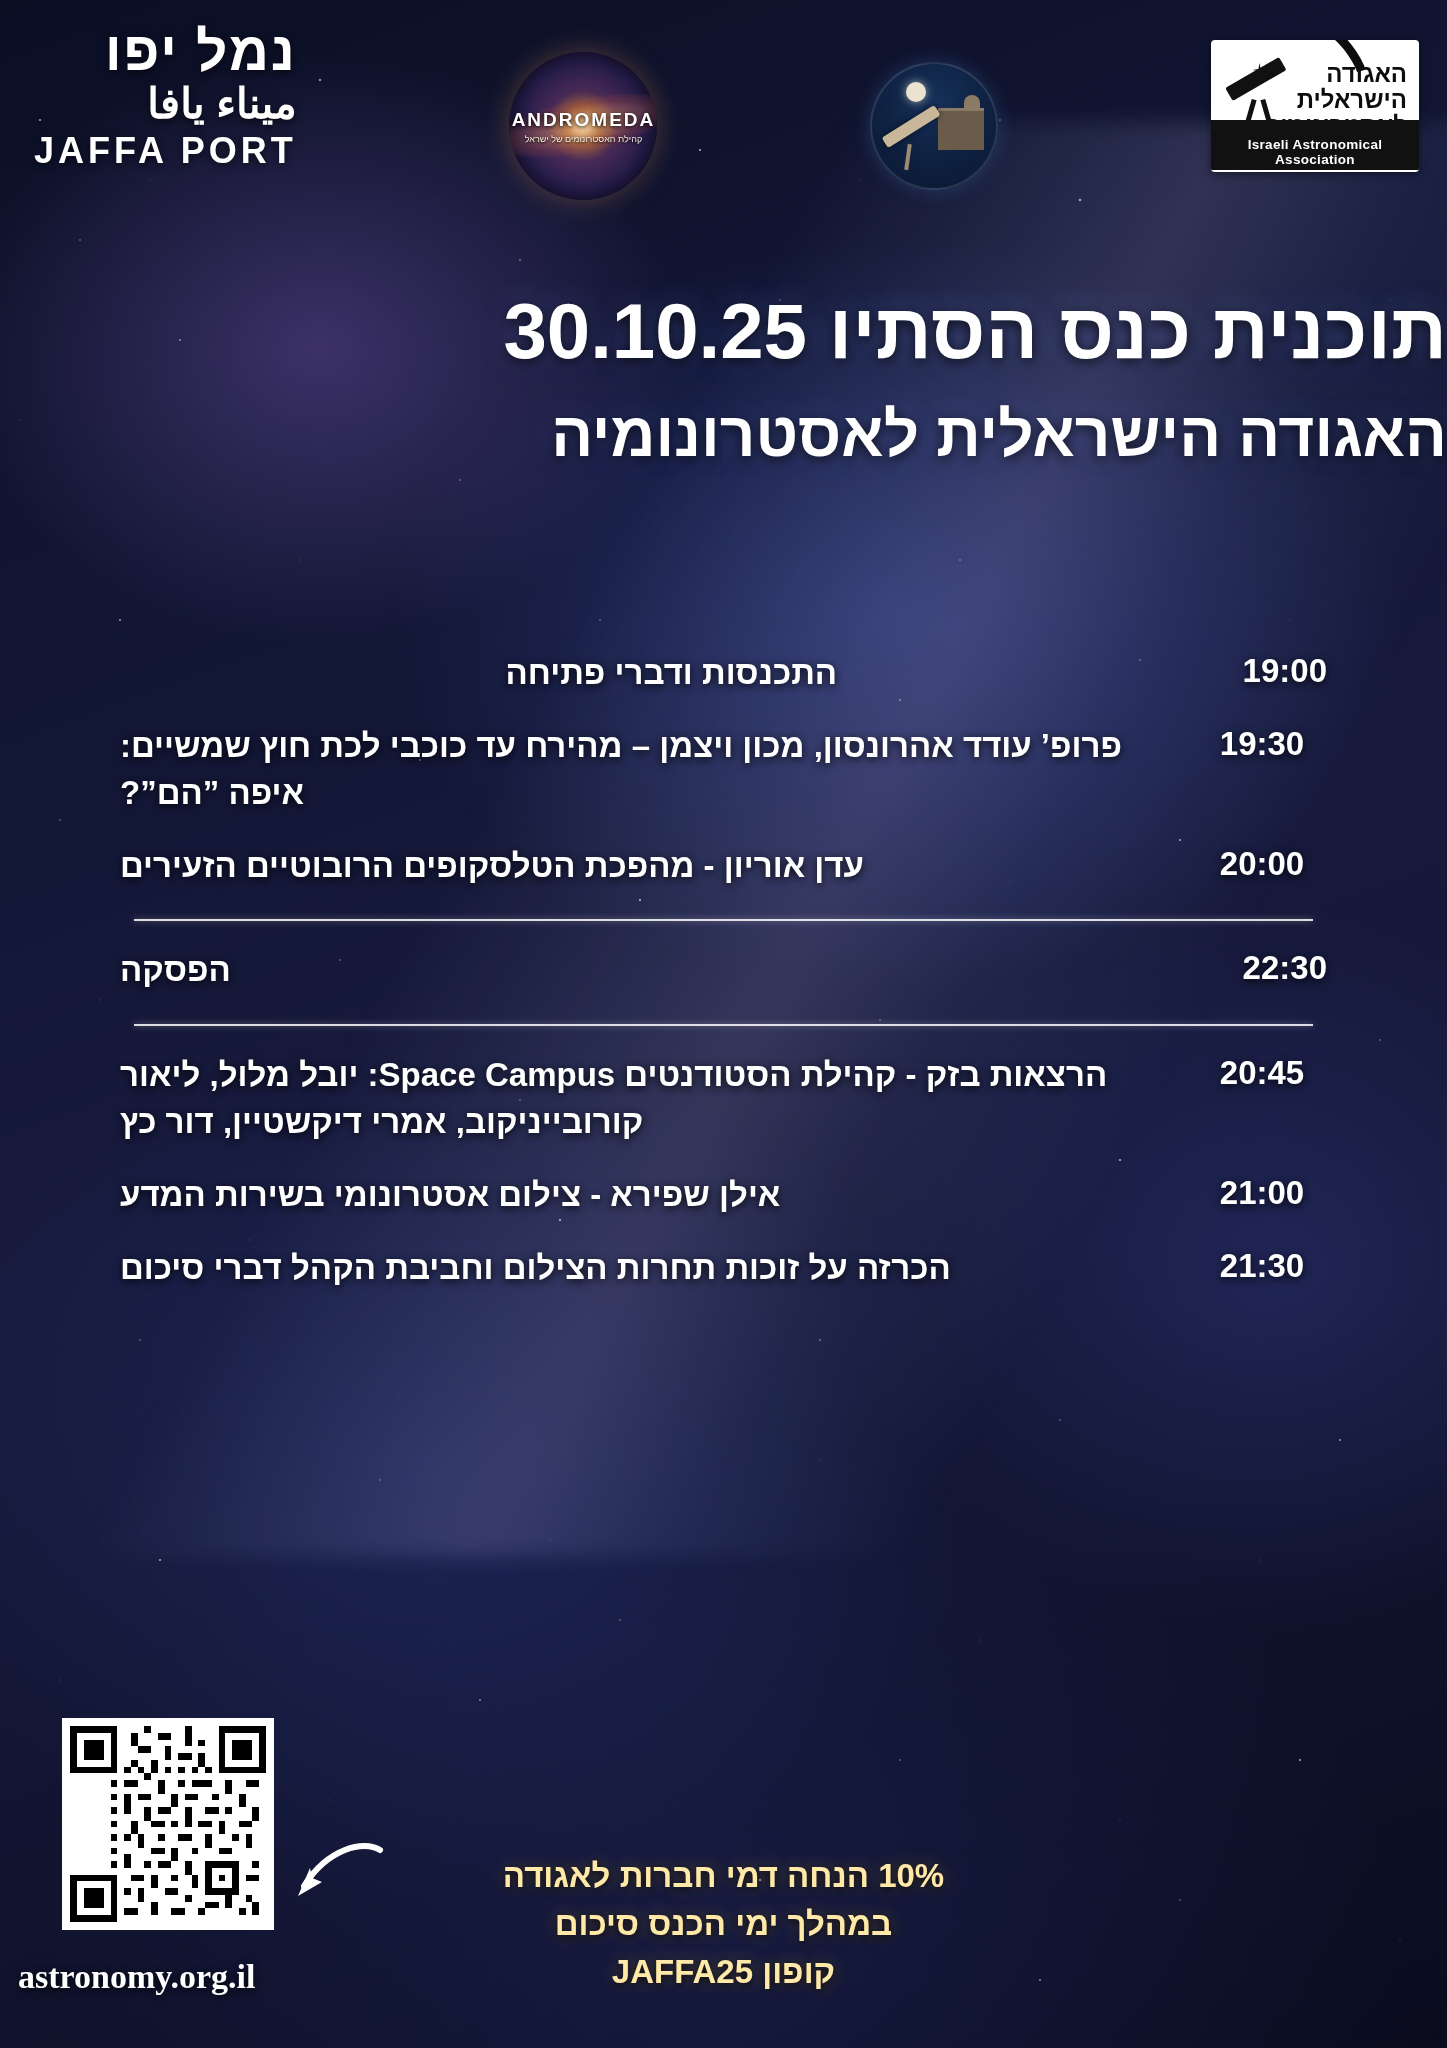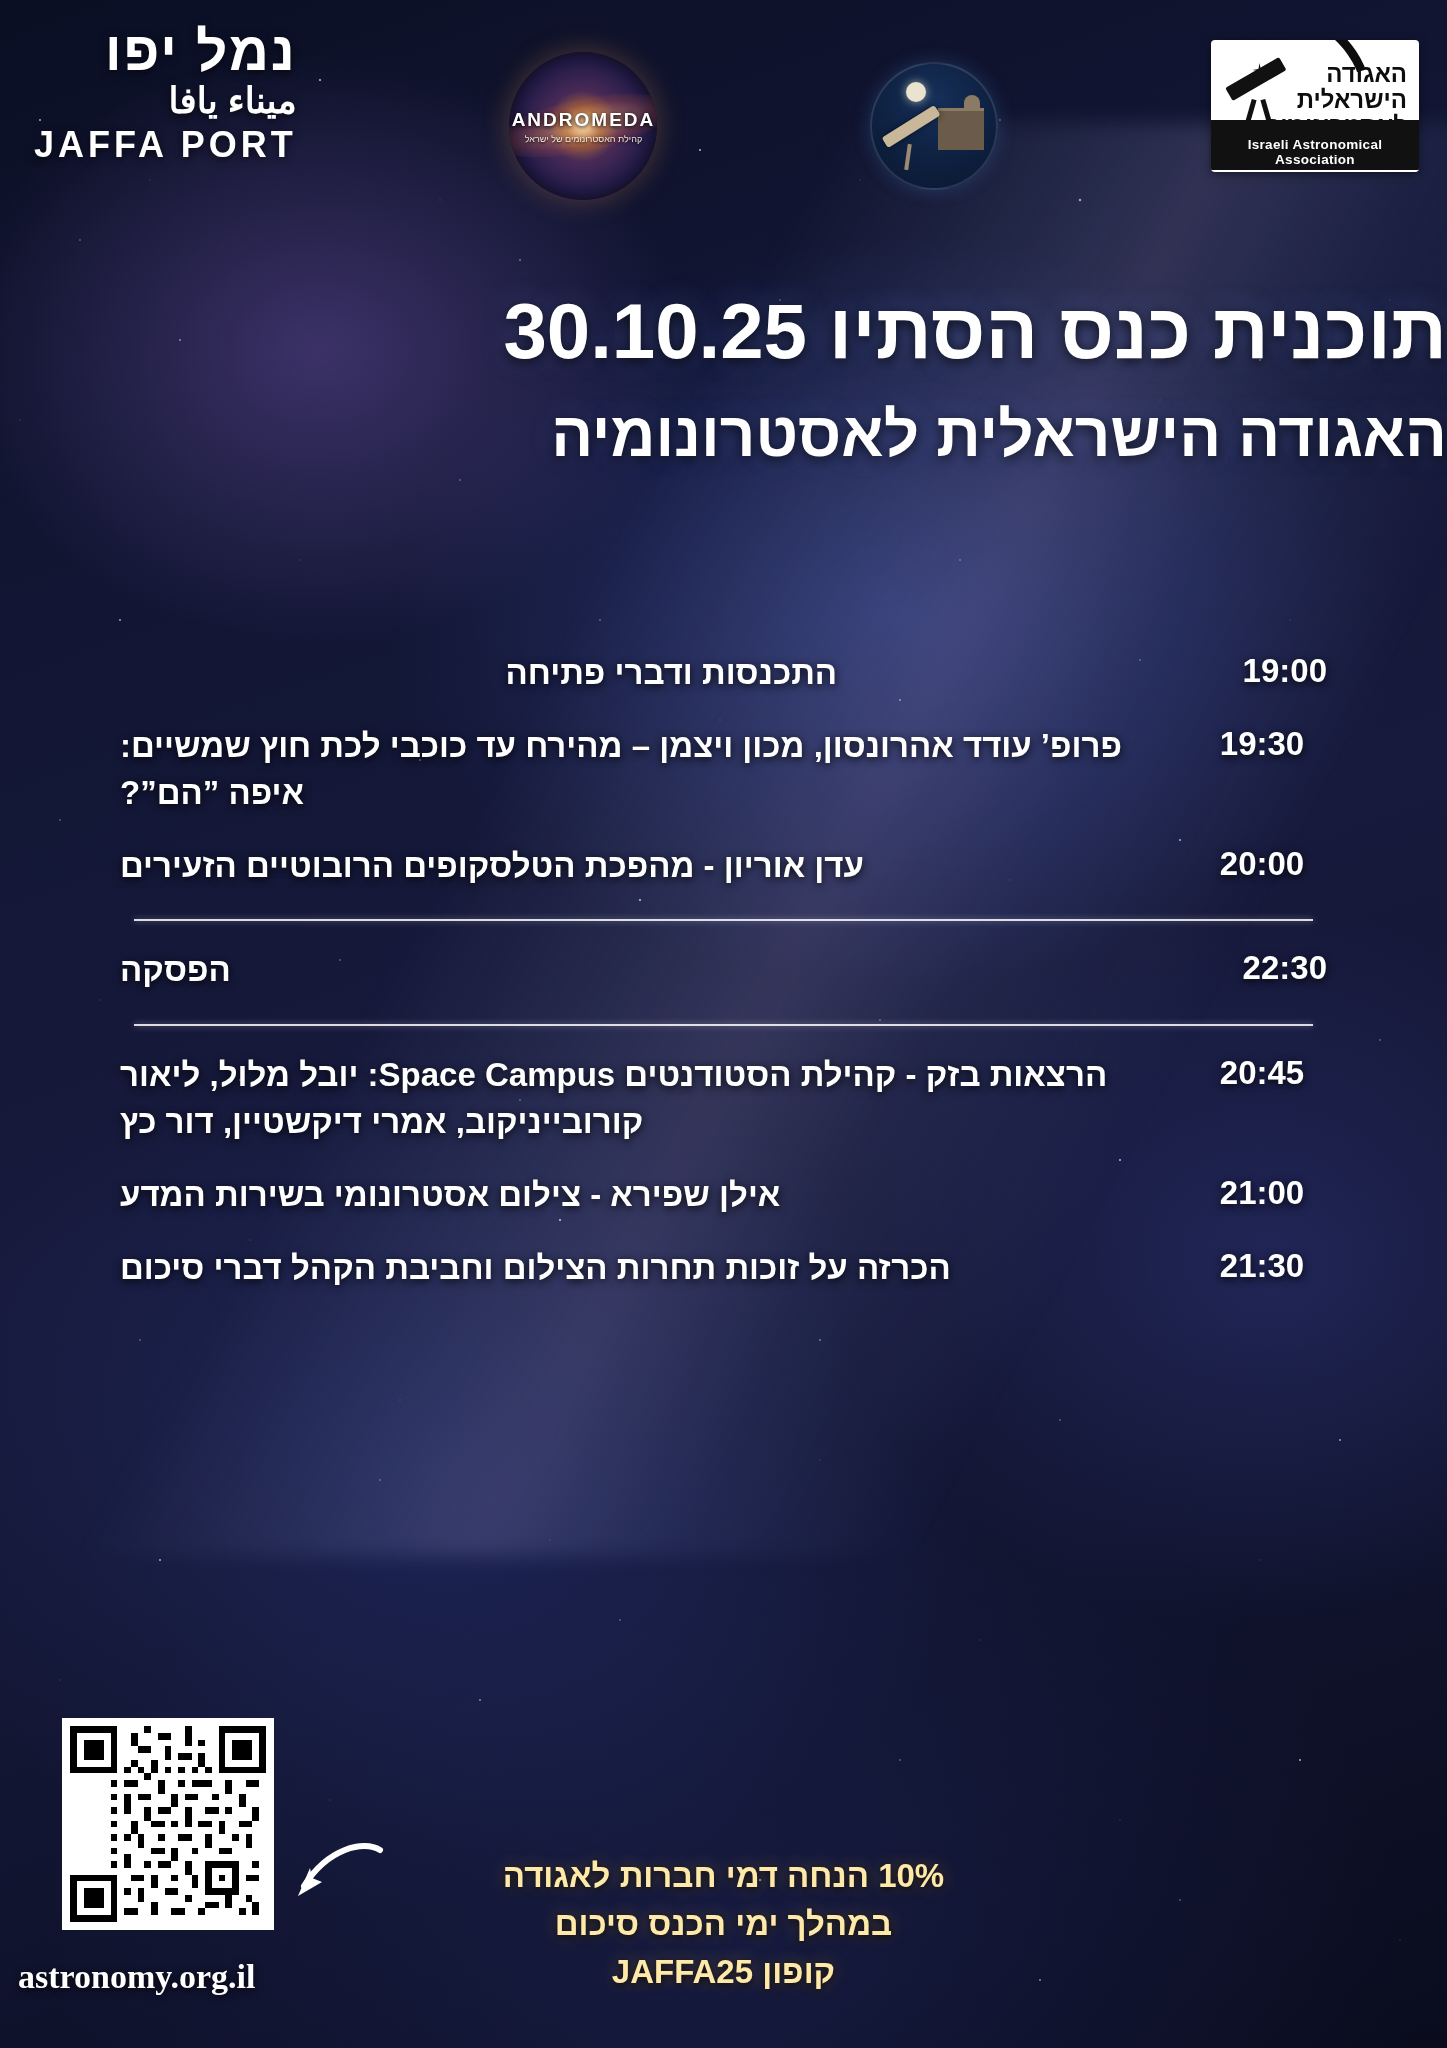--- a/index.html
+++ b/index.html
@@ -139,21 +139,21 @@
     direction: rtl;
     line-height: 1;
     text-shadow: 0 2px 8px rgba(0,0,0,.7);
   }
   .jaffa-logo .heb {
     font-size: 55px;
     font-weight: 700;
     letter-spacing: 2px;
   }
   .jaffa-logo .ara {
-    font-size: 36px;
+    font-size: 42px;
     font-weight: 700;
     margin-top: 4px;
     letter-spacing: 1px;
   }
   .jaffa-logo .eng {
     font-size: 36px;
     font-weight: 700;
     letter-spacing: 4px;
     margin-top: 8px;
     direction: ltr;

